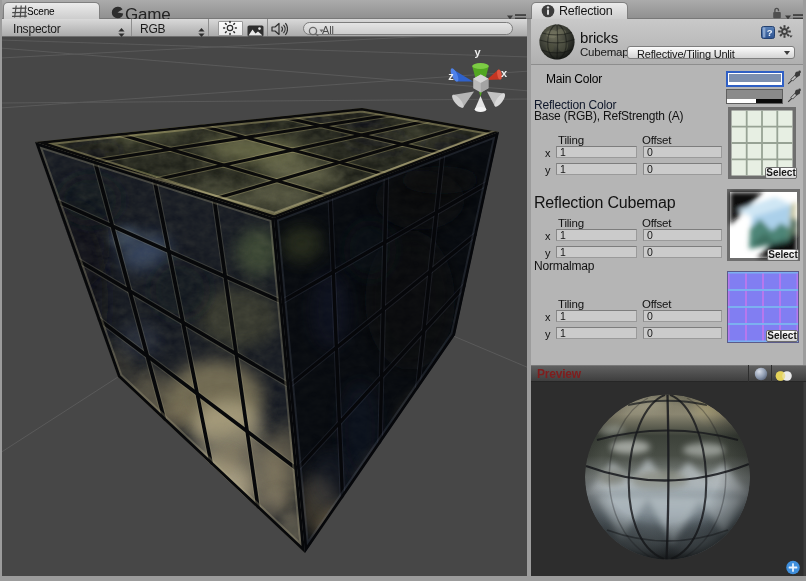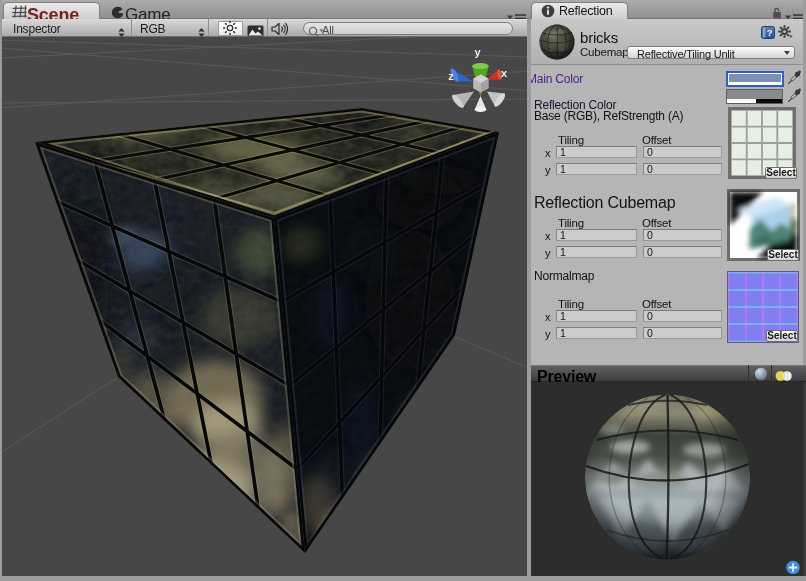--- a/index.html
+++ b/index.html
@@ -14,21 +14,21 @@
 text{-webkit-font-smoothing:antialiased;}
 </style></head><body>
 <div class="abs" style="left:0;top:0;width:806px;height:19px;background:linear-gradient(#ababab,#909090);border-bottom:1px solid #787878"></div>
 <div class="abs" style="left:3px;top:2px;width:97px;height:17px;background:linear-gradient(#ebebeb,#cdcdcd);border:1px solid #7f7f7f;border-bottom:none;border-radius:5px 5px 0 0"></div>
 <div class="abs" style="left:12px;top:4px"><svg width="15" height="13" viewBox="0 0 15 13">
       <g stroke="#4a4a4a" stroke-width="1.2" fill="none">
 <path d="M4.2,0.5 L2.6,12.5 M9.2,0.5 L8.2,12.5 M13.6,0.5 L13.0,12.5"></path>
 <path d="M0.5,3.4 L14.5,3.2 M0.2,7.6 L14.7,7.4 M0,11.4 L14.9,11.2"></path>
       </g>
     </svg></div>
-<div class="lb" style="left:27px;top:5.5px;font-size:18px;color:#7f1d1d;font-weight:bold;letter-spacing:-0.2px">Scene</div>
+<div class="lb" style="left:27px;top:5.5px;font-size:10px;color:#000000;font-weight:normal;letter-spacing:-0.2px">Scene</div>
 <div class="abs" style="left:111px;top:5px"><svg width="13" height="13" viewBox="0 0 13 13">
       <path d="M6.5,0.8 A5.7,5.7 0 1 0 6.5,12.2 A5.7,5.7 0 0 0 12.2,7.4 L6.5,6.5 L11.6,3.2 A5.7,5.7 0 0 0 6.5,0.8 Z" fill="#2d2d2d"></path>
     </svg></div>
 <div class="lb" style="left:125px;top:6px;font-size:17px;color:#242424;font-weight:normal;letter-spacing:-0.2px">Game</div>
 <div class="abs" style="left:507px;top:9px"><svg width="19" height="9" viewBox="0 0 19 9">
       <polygon points="0,1.5 6,1.5 3,5.5" fill="#3c3c3c"></polygon>
 <g fill="#3c3c3c">
         <rect x="8" y="0.2" width="11" height="1.7"></rect>
         <rect x="8" y="3.6" width="11" height="1.7"></rect>
         <rect x="8" y="7" width="11" height="1.7"></rect>
@@ -305,21 +305,21 @@
           <rect x="0.2" y="5.5" width="2.6" height="2"></rect>
           <rect x="10.2" y="5.5" width="2.6" height="2"></rect>
         </g>
 <circle cx="6.5" cy="6.5" r="1.6" fill="#b5b5b5"></circle>
 <polygon points="11.2,10.5 14.6,10.5 12.9,12.8"></polygon>
       </g>
     </svg></div>
 <div class="abs" style="left:627px;top:46px;width:168px;height:13px;background:linear-gradient(#fcfcfc,#d4d4d4);border:1px solid #7e7e7e;border-radius:3px"></div>
 <div class="lb" style="left:637px;top:47.5px;font-size:11px;color:#141414;font-weight:normal;letter-spacing:-0.2px">Reflective/Tiling Unlit</div>
 <div class="abs" style="left:784px;top:51px;width:0;height:0;border-left:3.5px solid transparent;border-right:3.5px solid transparent;border-top:4.5px solid #3c3c3c"></div>
-<div class="lb" style="left:527px;top:72.5px;font-size:12px;color:#4c1d95;font-weight:normal;letter-spacing:-0.2px">Main Color</div>
+<div class="lb" style="left:546px;top:72.5px;font-size:12px;color:#000000;font-weight:normal;letter-spacing:-0.2px">Main Color</div>
 <div class="abs" style="left:726px;top:70.5px;width:58px;height:16px;background:#2f5fc4"></div>
 <div class="abs" style="left:728px;top:72.5px;width:54px;height:12px;background:#ffffff"></div>
 <div class="abs" style="left:729px;top:73.5px;width:52px;height:8.5px;background:#7d8fae"></div>
 <div class="abs" style="left:787px;top:70px"><svg width="14" height="15" viewBox="0 0 14 15">
 <line x1="1.2" y1="13.8" x2="7.5" y2="7.5" stroke="#3a3a3a" stroke-width="1.1"></line>
 <polygon points="3.9,9.4 8.1,5.2 9.8,6.9 5.6,11.1" fill="#c6c6c6" stroke="#3a3a3a" stroke-width="0.9"></polygon>
 <polygon points="7.3,5.2 9.0,3.5 11.5,6.0 9.8,7.7" fill="#3a3a3a"></polygon>
 <circle cx="10.6" cy="4.1" r="2.5" fill="#3a3a3a"></circle>
 <circle cx="12.6" cy="1.9" r="1.3" fill="#3a3a3a"></circle>
 </svg></div>
@@ -378,21 +378,21 @@
 <polygon points="70,30 70,69 30,69" fill="#0a0a0a"></polygon>
 <polygon points="10,21 48,8 66,16 27,29" fill="#cfe6f4"></polygon>
 <polygon points="25,28 65,16 62,52 22,60" fill="#abd0ea"></polygon>
 <polygon points="23,40 33,30 45,42 54,34 62,39 62,52 22,60" fill="#4d8577"></polygon>
 <polygon points="28,52 38,44 48,53 57,48 61,50 61,52 26,59" fill="#3e6e60"></polygon>
 <polygon points="64,16 69,12 68,44 61,50" fill="#c8c49a"></polygon>
 <polygon points="64,30 68,28 67,45 61,50" fill="#47705f"></polygon>
 </g>
     </svg></div>
 <div class="selbtn" style="left:767px;top:249px">Select</div>
-<div class="lb" style="left:534px;top:270px;font-size:12px;color:#121212;font-weight:normal;letter-spacing:-0.2px">Normalmap</div>
+<div class="lb" style="left:534px;top:260px;font-size:12px;color:#121212;font-weight:normal;letter-spacing:-0.2px">Normalmap</div>
 <div class="lb" style="left:558px;top:298px;font-size:11.5px;color:#121212;font-weight:normal;letter-spacing:-0.2px">Tiling</div>
 <div class="lb" style="left:642px;top:298px;font-size:11.5px;color:#121212;font-weight:normal;letter-spacing:-0.2px">Offset</div>
 <div class="lb" style="left:545px;top:311px;font-size:11px;color:#121212;font-weight:normal;letter-spacing:-0.2px">x</div>
 <div class="lb" style="left:545px;top:328px;font-size:11px;color:#121212;font-weight:normal;letter-spacing:-0.2px">y</div>
 <div class="inp" style="left:556px;top:310px;width:81px">1</div>
 <div class="inp" style="left:643px;top:310px;width:79px">0</div>
 <div class="inp" style="left:556px;top:327px;width:81px">1</div>
 <div class="inp" style="left:643px;top:327px;width:79px">0</div>
 <div class="abs" style="left:727px;top:271px"><svg width="72" height="72" viewBox="0 0 72 72">
 <rect x="0" y="0" width="72" height="72" fill="#817ef2"></rect>
@@ -407,21 +407,21 @@
 <line x1="0" y1="1.5" x2="72" y2="1.5"></line>
         <line x1="0" y1="19" x2="72" y2="19"></line>
         <line x1="0" y1="36" x2="72" y2="36"></line>
         <line x1="0" y1="53" x2="72" y2="53"></line>
         <line x1="0" y1="70.5" x2="72" y2="70.5"></line>
       </g>
 <rect x="0.5" y="0.5" width="71" height="71" fill="none" stroke="#5b5b8a" stroke-width="1"></rect>
 </svg></div>
 <div class="selbtn" style="left:766px;top:330px">Select</div>
 <div class="abs" style="left:531px;top:365px;width:275px;height:17px;background:linear-gradient(#606060,#3e3e3e);border-top:1px solid #787878;border-bottom:1px solid #262626"></div>
-<div class="lb" style="left:537px;top:368px;font-size:16px;color:#000000;font-weight:bold;letter-spacing:-0.2px">Preview</div>
+<div class="lb" style="left:537px;top:368px;font-size:12px;color:#7f1d1d;font-weight:bold;letter-spacing:-0.2px">Preview</div>
 <div class="abs" style="left:748px;top:365px;width:1px;height:17px;background:#2e2e2e"></div>
 <div class="abs" style="left:771px;top:365px;width:1px;height:17px;background:#2e2e2e"></div>
 <div class="abs" style="left:754px;top:367px"><svg width="14" height="14" viewBox="0 0 14 14">
       <defs>
         <radialGradient id="pbg" cx="0.35" cy="0.3" r="0.8">
 <stop offset="0" stop-color="#d8dde8"></stop>
           <stop offset="0.6" stop-color="#8e9bb0"></stop>
           <stop offset="1" stop-color="#566074"></stop>
         </radialGradient>
       </defs>

